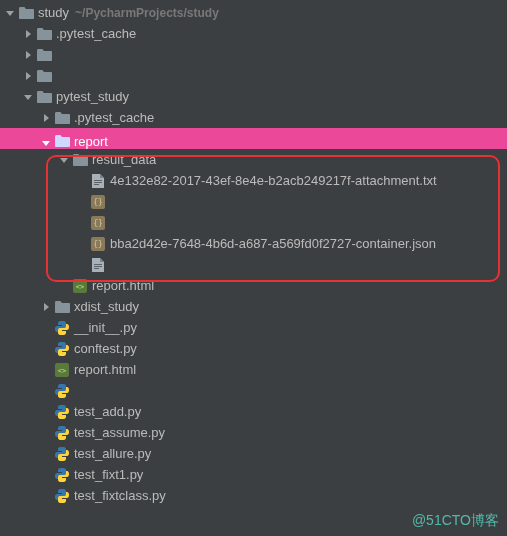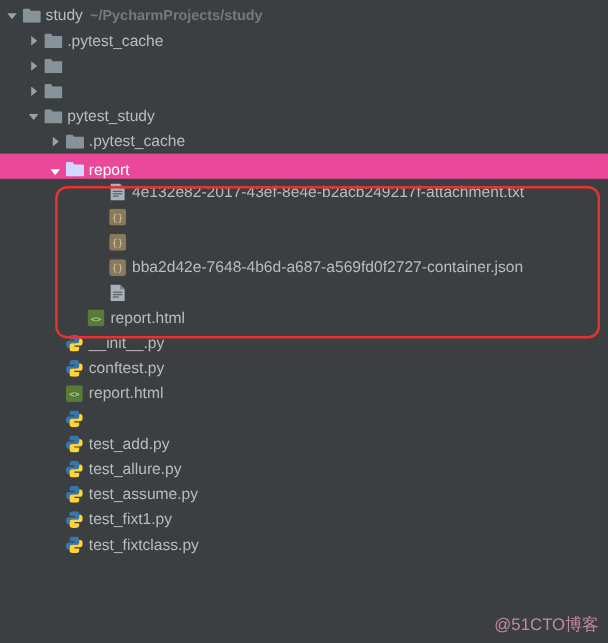--- a/index.html
+++ b/index.html
@@ -56,21 +56,21 @@
     left: 46px;
     top: 155px;
     width: 454px;
     height: 127px;
     pointer-events: none;
   }
   .watermark {
     position: absolute;
     right: 8px;
     bottom: 6px;
-    color: #f9a8d4;
+    color: #5eead4;
     font-size: 14px;
     opacity: 0.7;
   }
   .blur { filter: blur(3px); opacity:.6 }
 </style>
 </head>
 <body>
 
 <div class="tree">
     <div class="row">
@@ -166,20 +166,34 @@
         </svg>
       </span>
       <span class="icon">
         <svg width="15" height="12" viewBox="0 0 15 12">
           <path d="M0 1.5C0 .7.6 0 1.4 0h4l1.5 2H14c.6 0 1 .5 1 1v8c0 .6-.4 1-1 1H1c-.6 0-1-.4-1-1V1.5z" fill="#cfd8ff"></path>
         </svg>
       </span>
       <span class="label">report</span>
     </div>
     <div class="row">
+      <span class="indent" style="width: 54px;"></span>
+      <span class="arrow">
+        <svg viewBox="0 0 8 8">
+          <polygon points="0,2 8,2 4,7" fill="#9aa0a6"></polygon>
+        </svg>
+      </span>
+      <span class="icon">
+        <svg width="15" height="12" viewBox="0 0 15 12">
+          <path d="M0 1.5C0 .7.6 0 1.4 0h4l1.5 2H14c.6 0 1 .5 1 1v8c0 .6-.4 1-1 1H1c-.6 0-1-.4-1-1V1.5z" fill="#87939a"></path>
+        </svg>
+      </span>
+      <span class="label">result_data</span>
+    </div>
+    <div class="row">
       <span class="indent" style="width: 72px;"></span>
       <span class="arrow"></span>
       <span class="icon">
         <svg width="12" height="14" viewBox="0 0 12 14">
           <path d="M0 0h8l4 4v10H0z" fill="#a8b0b8"></path>
           <path d="M8 0v4h4" fill="#7a828a"></path>
           <rect x="2" y="6" width="8" height="1" fill="#5a626a"></rect>
           <rect x="2" y="8" width="8" height="1" fill="#5a626a"></rect>
           <rect x="2" y="10" width="5" height="1" fill="#5a626a"></rect>
         </svg>
@@ -236,20 +250,34 @@
       <span class="icon">
         <svg width="14" height="14" viewBox="0 0 14 14">
           <rect width="14" height="14" rx="2" fill="#5a7a3a"></rect>
           <text x="7" y="10" font-size="7" text-anchor="middle" fill="#c4e09a" font-family="monospace">&lt;&gt;</text>
         </svg>
       </span>
       <span class="label">report.html</span>
     </div>
     <div class="row">
       <span class="indent" style="width: 36px;"></span>
+      <span class="arrow">
+        <svg viewBox="0 0 8 8">
+          <polygon points="2,0 7,4 2,8" fill="#9aa0a6"></polygon>
+        </svg>
+      </span>
+      <span class="icon">
+        <svg width="15" height="12" viewBox="0 0 15 12">
+          <path d="M0 1.5C0 .7.6 0 1.4 0h4l1.5 2H14c.6 0 1 .5 1 1v8c0 .6-.4 1-1 1H1c-.6 0-1-.4-1-1V1.5z" fill="#87939a"></path>
+        </svg>
+      </span>
+      <span class="label">xdist_study</span>
+    </div>
+    <div class="row">
+      <span class="indent" style="width: 36px;"></span>
       <span class="arrow"></span>
       <span class="icon">
         <svg width="14" height="14" viewBox="0 0 14 14">
           <path d="M6 0C3 0 3 2 3 2v2h4v1H2S0 5 0 8s2 3 2 3h1V9s0-2 2-2h4s2 0 2-2V2s0-2-3-2H6z" fill="#3776ab"></path>
           <path d="M8 14c3 0 3-2 3-2v-2H7V9h5s2 0 2-3-2-3-2-3h-1v2s0 2-2 2H5s-2 0-2 2v3s0 2 3 2h2z" fill="#ffd43b"></path>
         </svg>
       </span>
       <span class="label">__init__.py</span>
     </div>
     <div class="row">
@@ -297,32 +325,32 @@
     </div>
     <div class="row">
       <span class="indent" style="width: 36px;"></span>
       <span class="arrow"></span>
       <span class="icon">
         <svg width="14" height="14" viewBox="0 0 14 14">
           <path d="M6 0C3 0 3 2 3 2v2h4v1H2S0 5 0 8s2 3 2 3h1V9s0-2 2-2h4s2 0 2-2V2s0-2-3-2H6z" fill="#3776ab"></path>
           <path d="M8 14c3 0 3-2 3-2v-2H7V9h5s2 0 2-3-2-3-2-3h-1v2s0 2-2 2H5s-2 0-2 2v3s0 2 3 2h2z" fill="#ffd43b"></path>
         </svg>
       </span>
+      <span class="label">test_assume.py</span>
+    </div>
+    <div class="row">
+      <span class="indent" style="width: 36px;"></span>
+      <span class="arrow"></span>
+      <span class="icon">
+        <svg width="14" height="14" viewBox="0 0 14 14">
+          <path d="M6 0C3 0 3 2 3 2v2h4v1H2S0 5 0 8s2 3 2 3h1V9s0-2 2-2h4s2 0 2-2V2s0-2-3-2H6z" fill="#3776ab"></path>
+          <path d="M8 14c3 0 3-2 3-2v-2H7V9h5s2 0 2-3-2-3-2-3h-1v2s0 2-2 2H5s-2 0-2 2v3s0 2 3 2h2z" fill="#ffd43b"></path>
+        </svg>
+      </span>
       <span class="label">test_allure.py</span>
-    </div>
-    <div class="row">
-      <span class="indent" style="width: 36px;"></span>
-      <span class="arrow"></span>
-      <span class="icon">
-        <svg width="14" height="14" viewBox="0 0 14 14">
-          <path d="M6 0C3 0 3 2 3 2v2h4v1H2S0 5 0 8s2 3 2 3h1V9s0-2 2-2h4s2 0 2-2V2s0-2-3-2H6z" fill="#3776ab"></path>
-          <path d="M8 14c3 0 3-2 3-2v-2H7V9h5s2 0 2-3-2-3-2-3h-1v2s0 2-2 2H5s-2 0-2 2v3s0 2 3 2h2z" fill="#ffd43b"></path>
-        </svg>
-      </span>
-      <span class="label">test_assume.py</span>
     </div>
     <div class="row">
       <span class="indent" style="width: 36px;"></span>
       <span class="arrow"></span>
       <span class="icon">
         <svg width="14" height="14" viewBox="0 0 14 14">
           <path d="M6 0C3 0 3 2 3 2v2h4v1H2S0 5 0 8s2 3 2 3h1V9s0-2 2-2h4s2 0 2-2V2s0-2-3-2H6z" fill="#3776ab"></path>
           <path d="M8 14c3 0 3-2 3-2v-2H7V9h5s2 0 2-3-2-3-2-3h-1v2s0 2-2 2H5s-2 0-2 2v3s0 2 3 2h2z" fill="#ffd43b"></path>
         </svg>
       </span>

